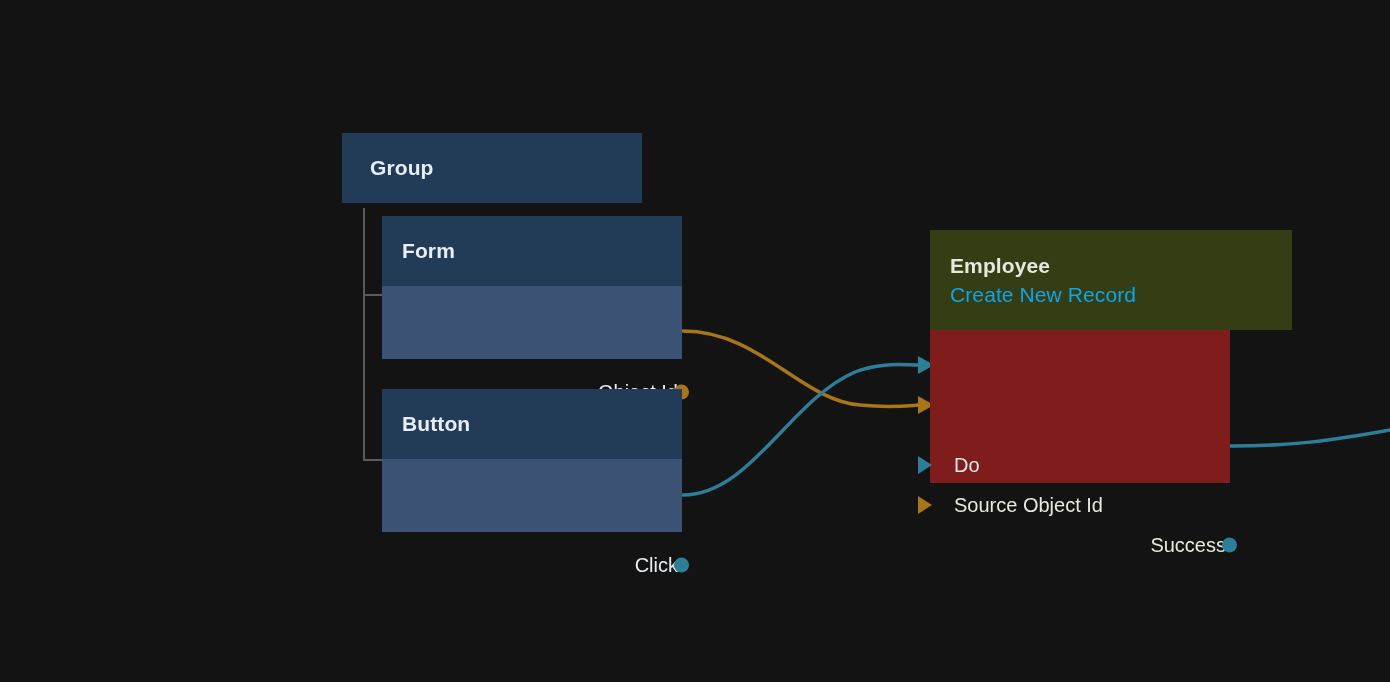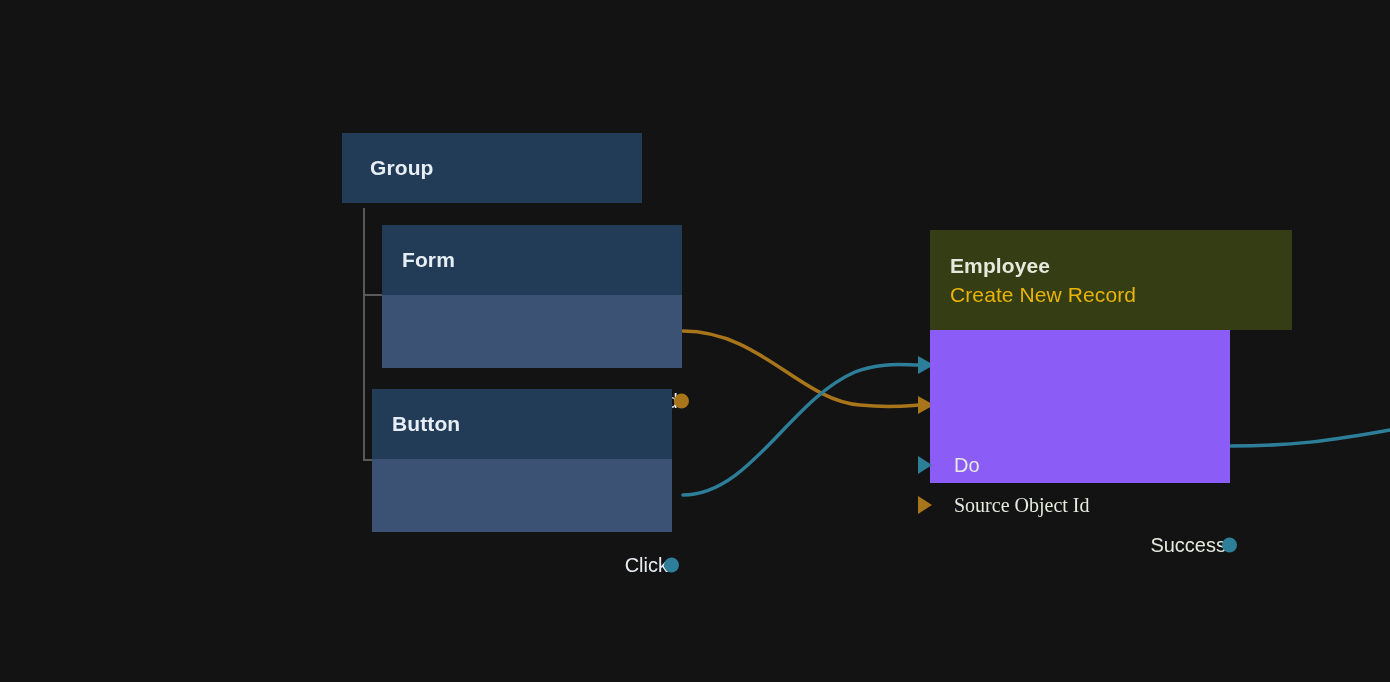--- a/index.html
+++ b/index.html
@@ -40,25 +40,25 @@
   }
   .node-body {
     background: #3b5274;
     position: relative;
   }
 
   
   #node-group { left: 342px; top: 133px; width: 300px; height: 70px; }
   #node-group .node-header { width: 300px; height: 70px; padding-left: 28px; }
 
-  #node-form { left: 382px; top: 225px; width: 268px; height: 143px; }
+  #node-form { left: 382px; top: 216px; width: 268px; height: 143px; }
   #node-form .node-header { width: 300px; height: 70px; }
   #node-form .node-body   { width: 300px; height: 73px; }
 
-  #node-button { left: 372px; top: 389px; width: 336px; height: 143px; }
+  #node-button { left: 382px; top: 389px; width: 336px; height: 143px; }
   #node-button .node-header { width: 300px; height: 70px; }
   #node-button .node-body   { width: 300px; height: 73px; }
 
   
   #node-employee { left: 930px; top: 230px; width: 300px; height: 253px; }
   #node-employee .node-header {
     width: 362px; height: 100px;
     background: #343d13;
     display: block;
     padding: 22px 0 0 20px;
@@ -67,26 +67,26 @@
     display: block;
     font-size: 21px;
     font-weight: bold;
     color: #e6eade;
     line-height: 28px;
   }
   .hdr-sub {
     display: block;
     font-size: 21px;
     font-weight: normal;
-    color: #eab308;
+    color: #0ea5e9;
     line-height: 30px;
   }
   #node-employee .node-body {
     width: 300px; height: 153px;
-    background: #8b5cf6;
+    background: #7f1d1d;
   }
 
   
   .port-row {
     position: absolute;
     display: flex;
     align-items: center;
     height: 26px;
   }
   .port-label {
@@ -122,21 +122,21 @@
     border-top: 9px solid transparent;
     border-bottom: 9px solid transparent;
   }
   .arrow.teal   { border-left: 14px solid #2d7f99; }
   .arrow.orange { border-left: 14px solid #a8751a; }
 
   
   #port-objectid { top: 93px; right: 0; }
   #port-click    { top: 93px; right: 0; justify-content: flex-end; }
   #port-do        { top: 122px; left: 0; }
-  #port-sourceid  { top: 162px; left: 0; font-family: Liberation Serif, serif; }
+  #port-sourceid  { top: 162px; left: 0; }
   #port-success   { top: 202px; right: 0; }
 
   
   .tree-v {
     position: absolute;
     width: 2px;
     background: #5a5a5a;
   }
   .tree-h {
     position: absolute;

